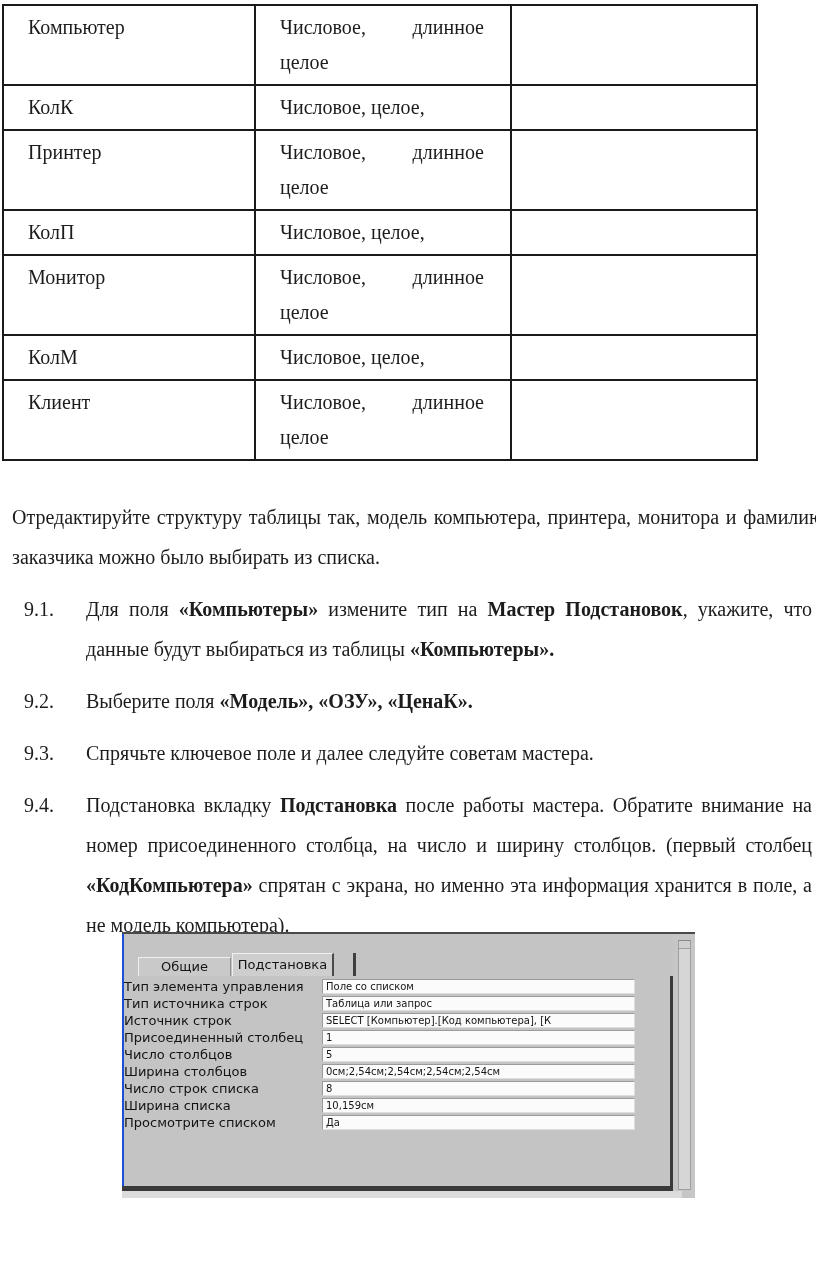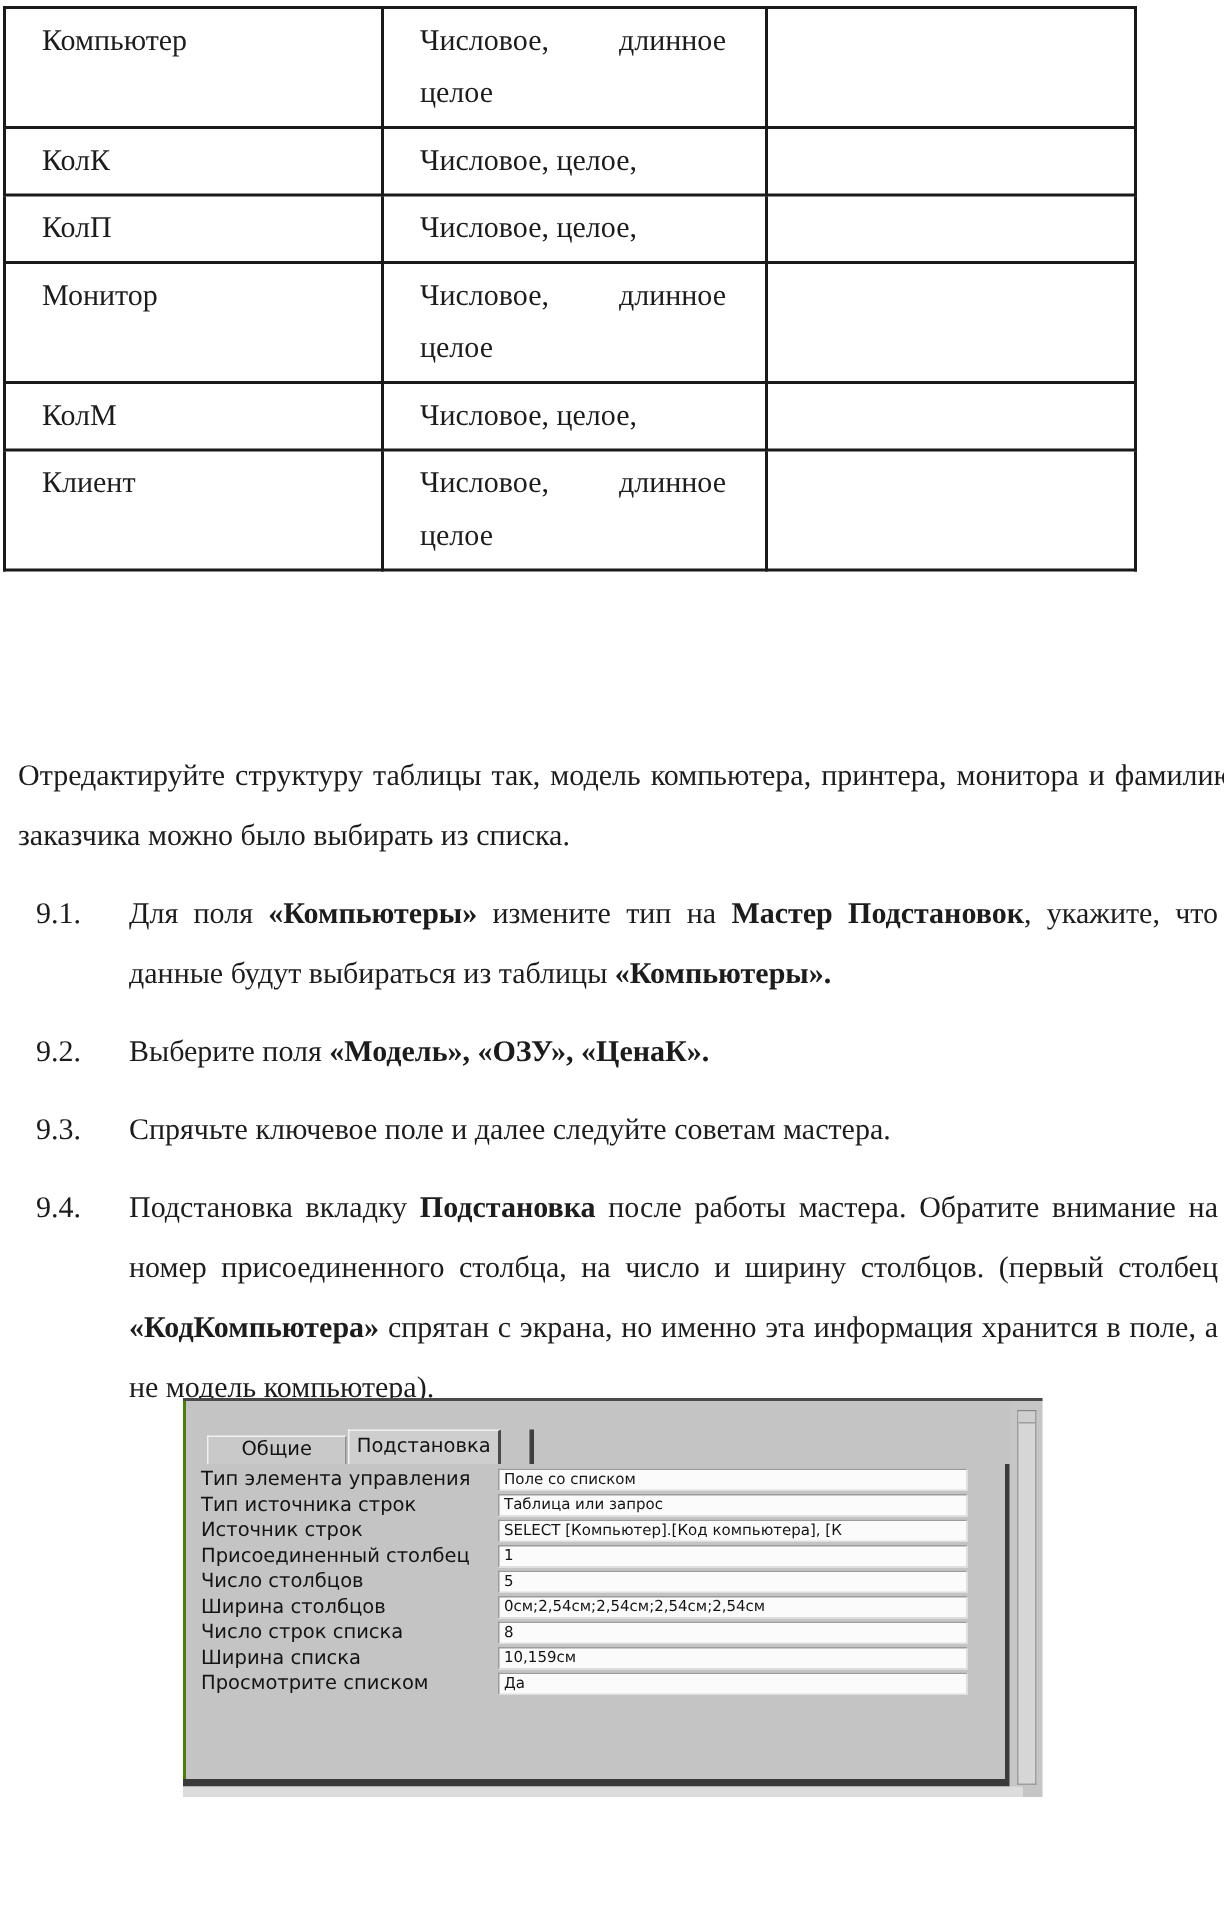--- a/index.html
+++ b/index.html
@@ -28,21 +28,21 @@
   .li .num{display:inline-block;width:62px;text-indent:0;}
   .bseg{font-weight:bold;}
   
   .shot{
     position:absolute;left:122px;top:932px;width:573px;height:266px;
     background:#c6c6c6;font-family:"DejaVu Sans", sans-serif;color:#141414;
   }
   .shot-topline{position:absolute;left:0;top:0;width:573px;height:2px;background:#4a4a4a;}
   .panel{
     position:absolute;left:0;top:2px;width:551px;height:252px;background:#c4c4c4;
-    border-left:2px solid #4d7c0f;box-sizing:border-box;
+    border-left:2px solid #1d4ed8;box-sizing:border-box;
   }
   .panel-body{
     position:absolute;left:0;top:42px;width:546px;height:210px;
     border-right:3px solid #3a3a3a;
   }
   .shot-bottomline{position:absolute;left:0;top:254px;width:551px;height:5px;background:#3a3a3a;}
   .shot-underlight{position:absolute;left:0;top:259px;width:560px;height:7px;background:#dcdcdc;}
   .tab{
     position:absolute;box-sizing:border-box;text-align:center;font-size:13px;
     background:#c9c9c9;border:1px solid #8f8f8f;border-bottom:none;
@@ -50,21 +50,21 @@
   }
   .tab-inactive{left:14px;top:23px;width:93px;height:19px;line-height:18px;}
   .tab-active{
     left:108px;top:19px;width:102px;height:23px;line-height:22px;background:#cecece;
     border-right:2px solid #4a4a4a;
   }
   .tab-divider{position:absolute;left:229px;top:19px;width:3px;height:23px;background:#3f3f3f;}
   .pgrid{position:absolute;left:0;top:44px;width:546px;}
   .prow{display:flex;height:17px;}
   .plabel{
-    width:198px;padding-left:10px;font-size:13px;line-height:17px;
+    width:198px;padding-left:0;font-size:13px;line-height:17px;
     white-space:nowrap;overflow:hidden;flex:none;
   }
   .pfield{
     flex:none;width:308px;height:13px;margin-top:1px;background:#fbfbfb;
     border:1px solid #9b9b9b;border-bottom-color:#dedede;border-right-color:#dedede;
     font-size:10px;line-height:13px;padding-left:3px;white-space:nowrap;overflow:hidden;
   }
   .rstrip{
     position:absolute;left:556px;top:8px;width:13px;height:250px;background:#d6d6d6;
     border:1px solid #9e9e9e;border-top-color:#888;box-sizing:border-box;
@@ -77,20 +77,25 @@
 <table class="fields">
   <tbody>
       <tr>
     <td class="c-name">Компьютер</td>
     <td class="c-type">Числовое, длинное целое</td>
     <td class="c-empty"></td>
   </tr>
   <tr>
     <td class="c-name">КолК</td>
     <td class="c-type">Числовое, целое,</td>
+    <td class="c-empty"></td>
+  </tr>
+  <tr>
+    <td class="c-name">Принтер</td>
+    <td class="c-type">Числовое, длинное целое</td>
     <td class="c-empty"></td>
   </tr>
   <tr>
     <td class="c-name">КолП</td>
     <td class="c-type">Числовое, целое,</td>
     <td class="c-empty"></td>
   </tr>
   <tr>
     <td class="c-name">Монитор</td>
     <td class="c-type">Числовое, длинное целое</td>

